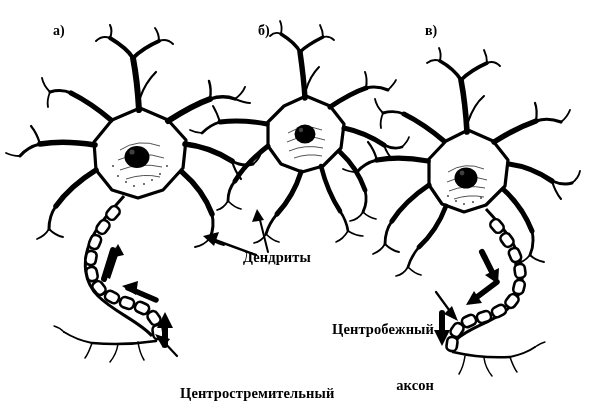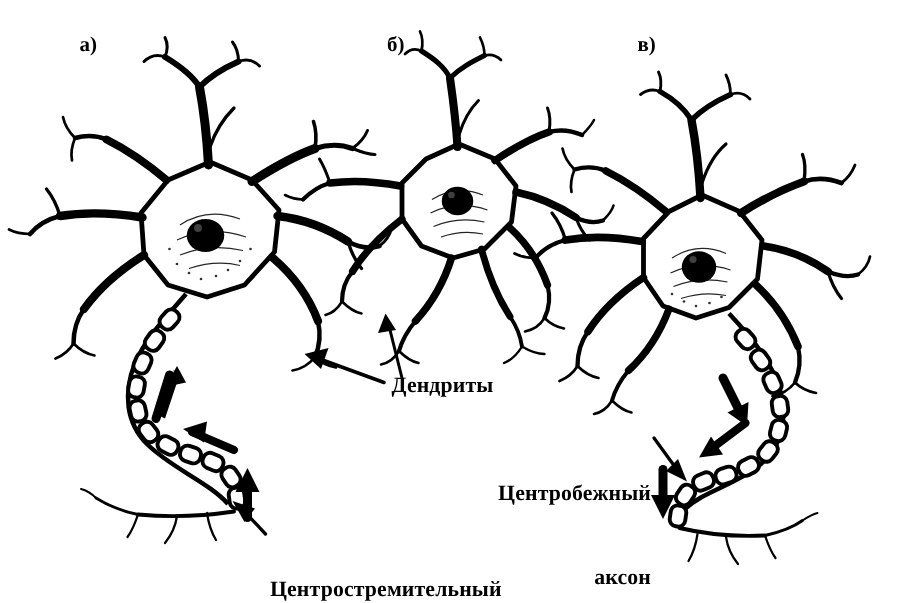--- a/index.html
+++ b/index.html
@@ -6,21 +6,21 @@
   body{width:600px;height:402px;overflow:hidden;
        font-family:"Liberation Serif","DejaVu Serif",serif;}
   #stage{position:relative;width:600px;height:402px;background:#ffffff;}
   #art{position:absolute;left:0;top:0;width:600px;height:402px;}
   .lbl{position:absolute;font-weight:bold;color:#000;white-space:pre;line-height:1.28;}
   .panel-lbl{font-size:14px;}
   .callout{font-size:14.5px;letter-spacing:.1px;}
   #lbl-a{left:53px;top:22px;}
   #lbl-b{left:258px;top:22px;}
   #lbl-v{left:425px;top:22px;}
-  #lbl-dend{left:261px;top:248px;text-align:center;}
+  #lbl-dend{left:243px;top:248px;text-align:center;}
   #lbl-centripetal{left:180px;top:347px;}
   #lbl-centrifugal{left:328px;top:283px;width:106px;text-align:right;}
 </style>
 </head>
 <body>
 
 <div id="stage">
 
   <svg id="art" viewBox="0 0 600 402">
     <defs>

